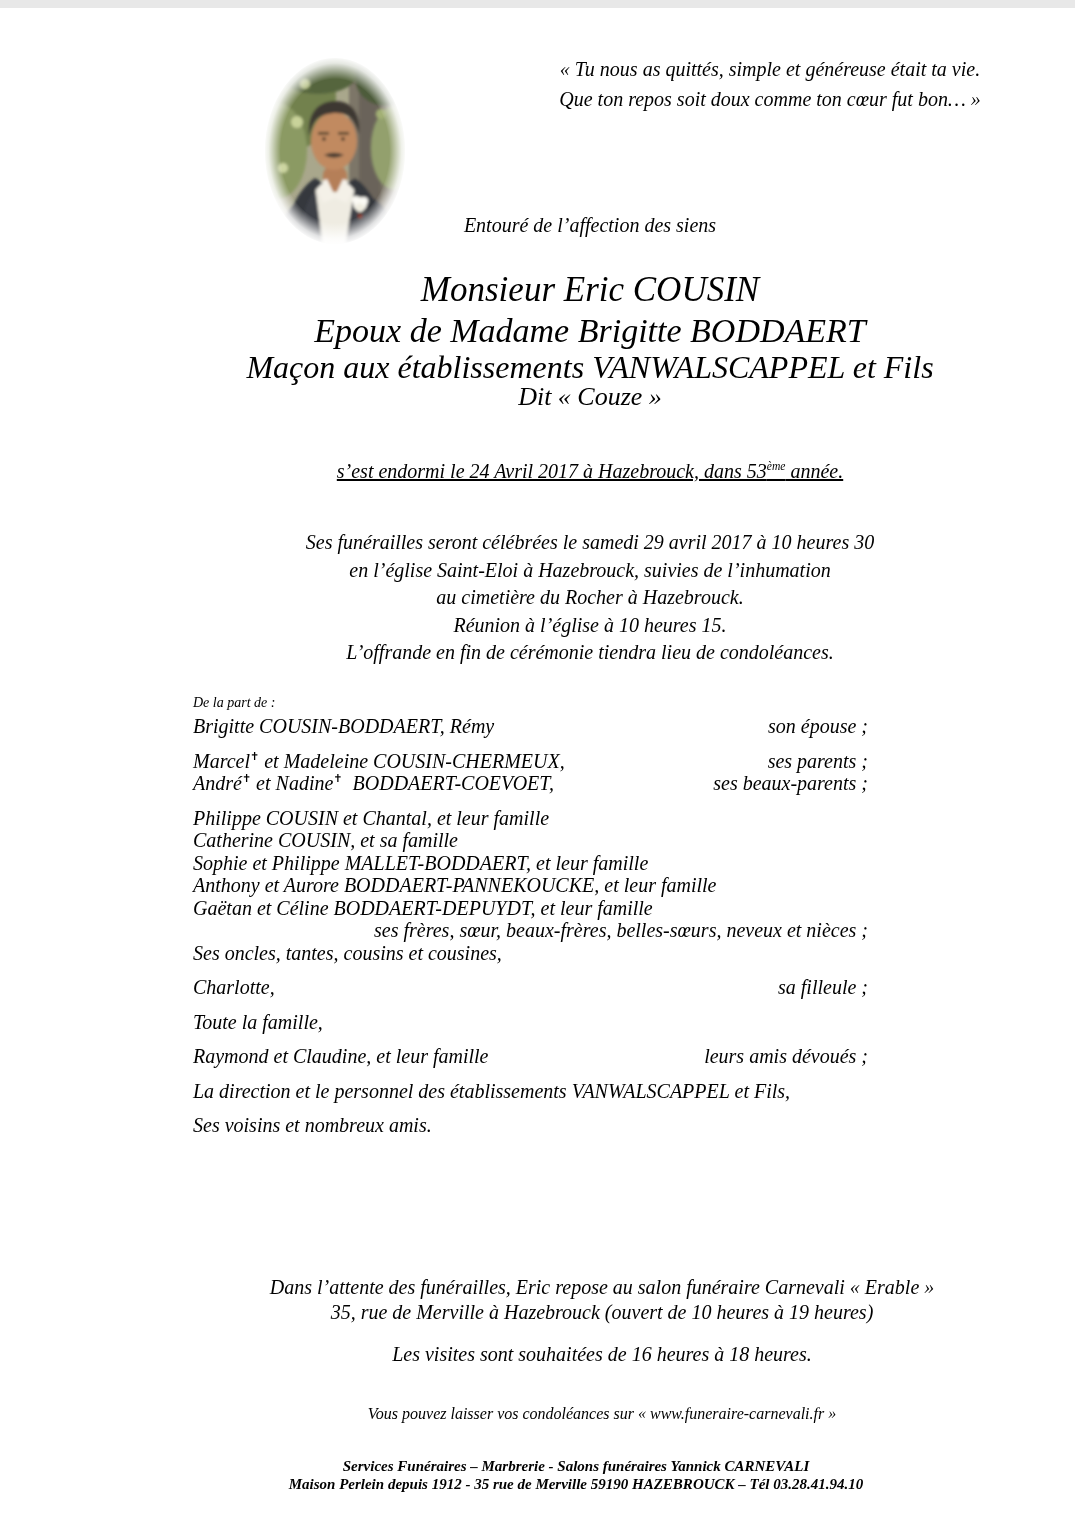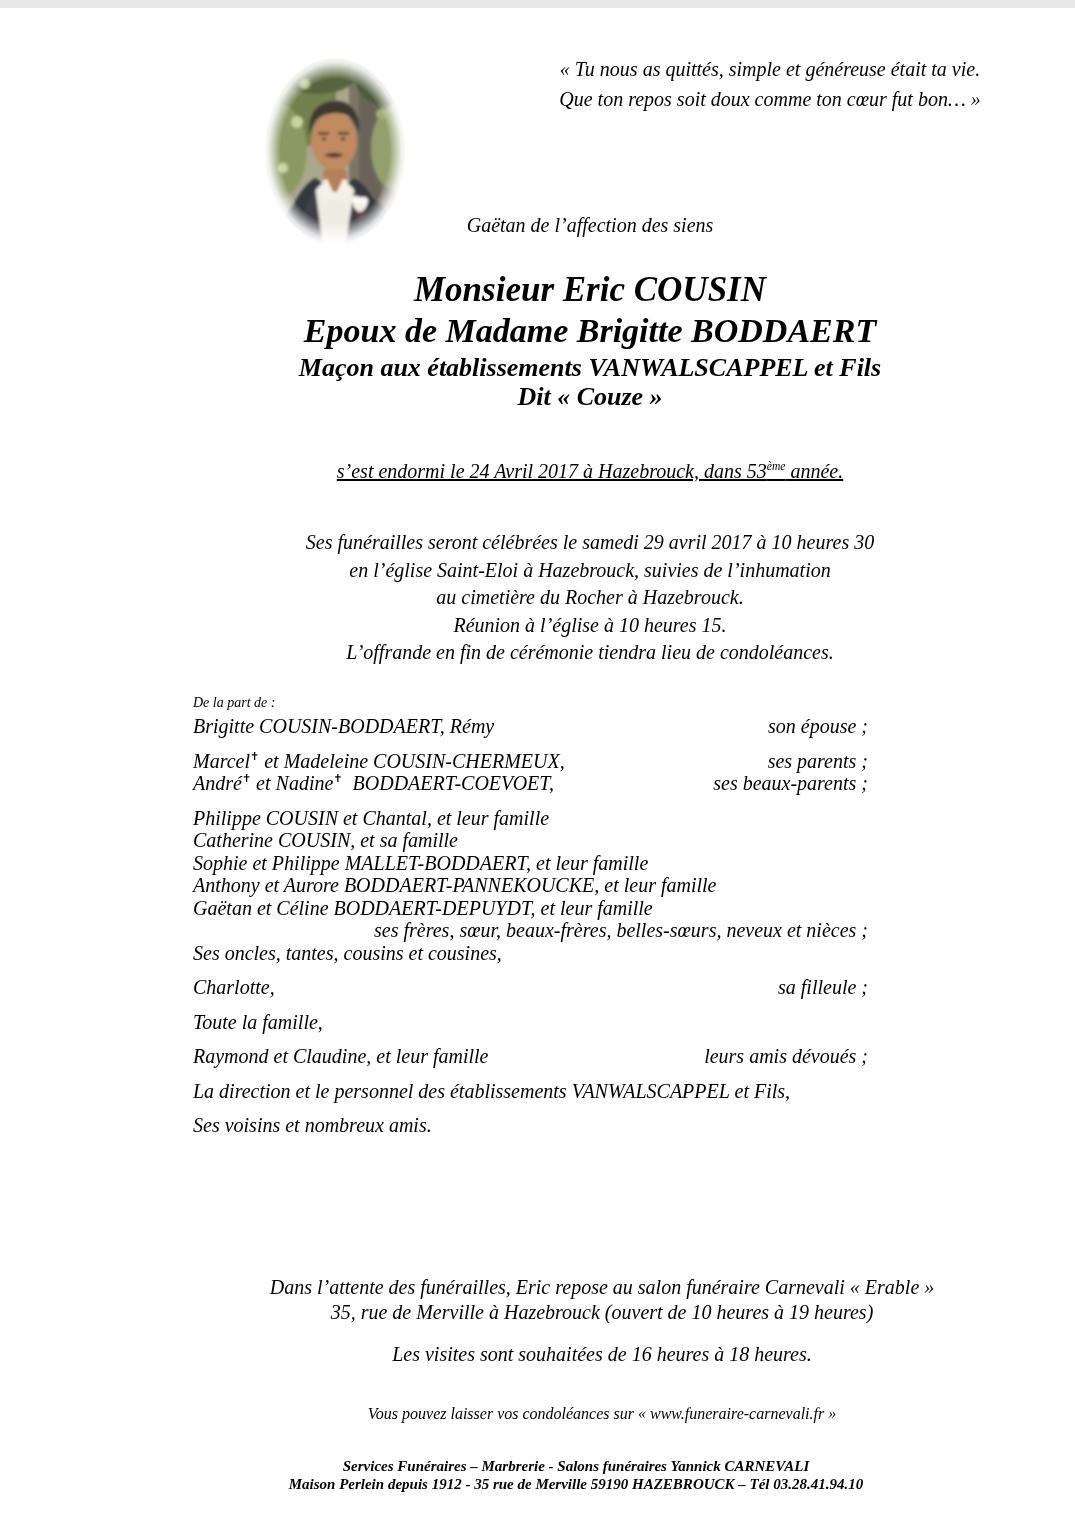--- a/index.html
+++ b/index.html
@@ -14,24 +14,24 @@
     overflow:hidden;
   }
   .abs{position:absolute;}
   
   .quote{left:545px;top:46px;width:450px;text-align:center;font-size:20px;line-height:30px;}
   
   .photo{left:263px;top:48px;width:144px;height:190px;}
   
   .intro{left:193px;top:206px;width:794px;text-align:center;font-size:20px;}
   
-  .titles{left:193px;top:262px;width:794px;text-align:center;font-weight:bold;}
+  .titles{left:193px;top:262px;width:794px;text-align:center;font-weight:normal;}
   .t1{font-size:35px;line-height:40px;}
   .t2{font-size:34px;line-height:42px;}
-  .t3{font-size:26px;line-height:31px;}
+  .t3{font-size:32px;line-height:31px;}
   .t4{font-size:26px;line-height:27px;}
   
   .death{left:193px;top:452px;width:794px;text-align:center;font-size:20px;text-decoration:underline;}
   
   .funeral{left:193px;top:521px;width:794px;text-align:center;font-size:20px;line-height:27.5px;}
   .funeral b, .wake b{font-weight:normal;}
   
   .family{left:193px;top:686px;width:675px;font-size:20px;line-height:22.5px;}
   .family .heading{font-size:14px;line-height:18px;margin-bottom:3px;}
   .grp{margin-top:12px;}
@@ -113,21 +113,21 @@
           <circle cx="93" cy="144" r="4" fill="#fbfaf4"></circle>
           <circle cx="101" cy="145" r="4" fill="#fbfaf4"></circle>
           <circle cx="97" cy="152" r="4" fill="#f0ede0"></circle>
           <circle cx="97" cy="160" r="2.4" fill="#8a3b2c"></circle>
         </g>
       </g>
       <ellipse cx="72" cy="95" rx="71.5" ry="94.5" fill="url(#vig)"></ellipse>
     </svg>
   </div>
 
-  <div class="abs intro">Gaëtan de l’affection des siens</div>
+  <div class="abs intro">Entouré de l’affection des siens</div>
 
   <div class="abs titles">
     <div class="t1">Monsieur Eric COUSIN</div>
     <div class="t2">Epoux de Madame Brigitte BODDAERT</div>
     <div class="t3">Maçon aux établissements VANWALSCAPPEL et Fils</div>
     <div class="t4">Dit « Couze »</div>
   </div>
 
   <div class="abs death">
     <span>s’est endormi le 24 Avril 2017 à Hazebrouck, dans 53</span><sup class="ord">ème</sup><span> année.</span>

